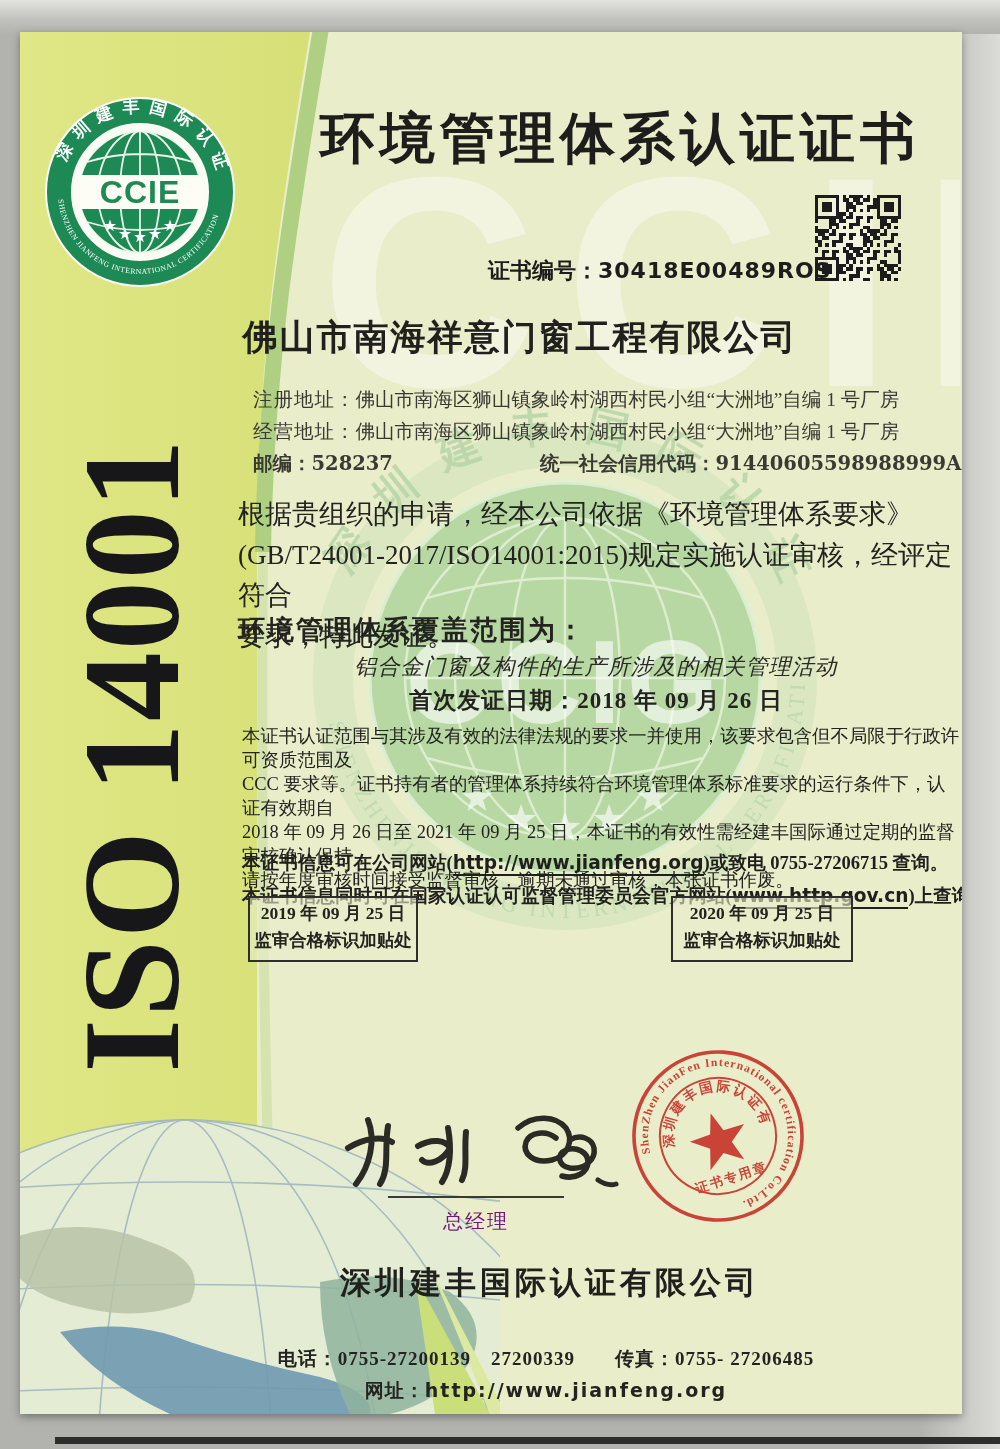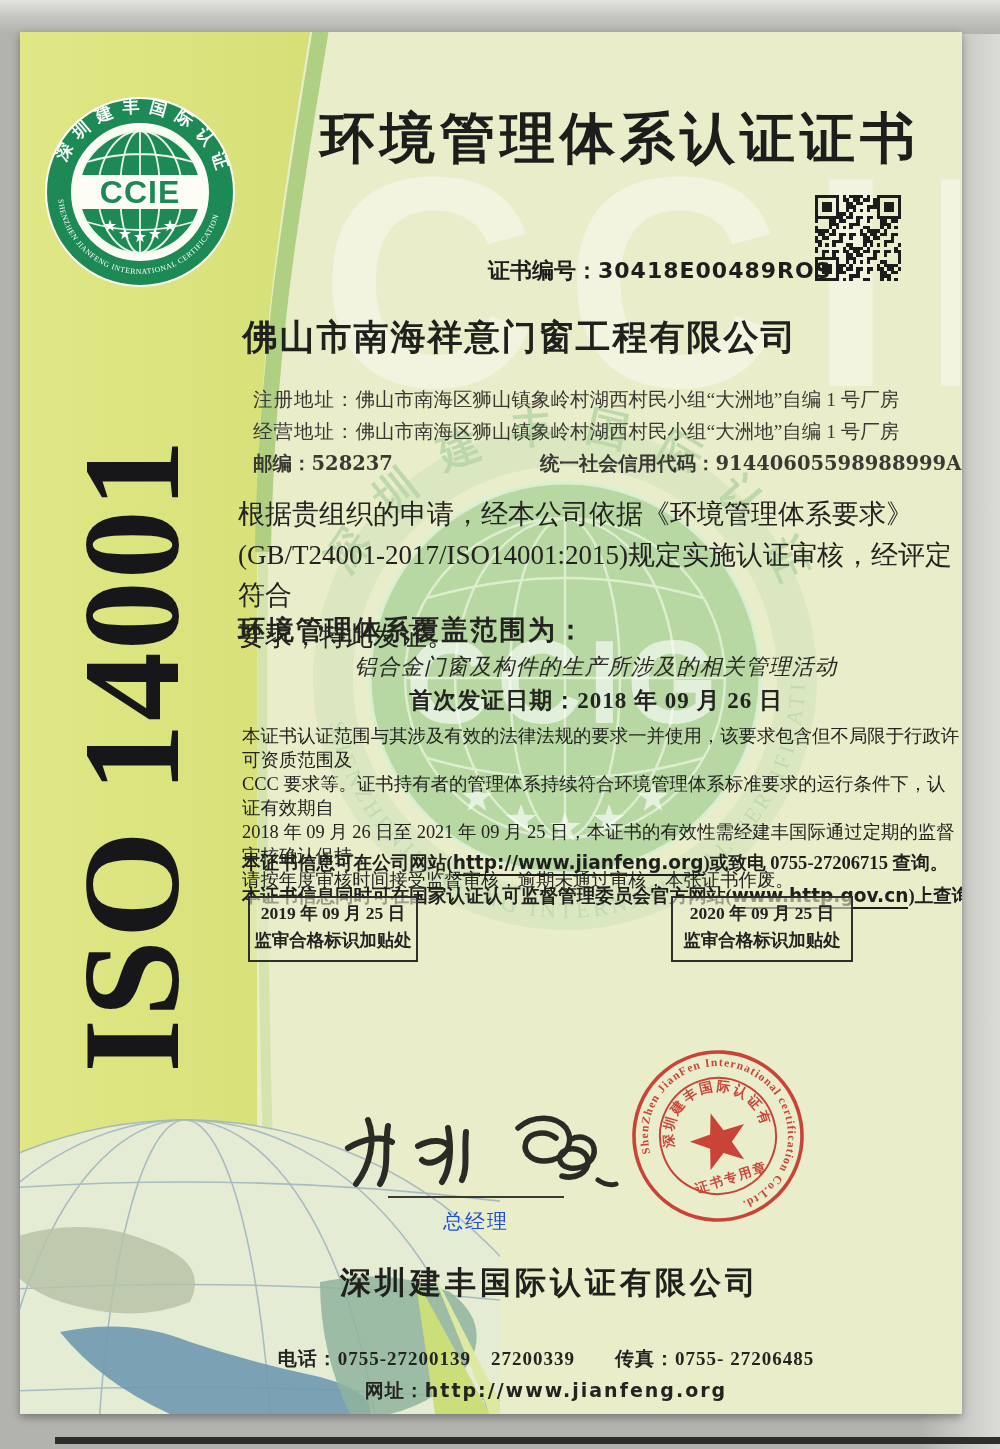--- a/index.html
+++ b/index.html
@@ -24,21 +24,21 @@
   .addr-line .lbl{letter-spacing:1px;}
   .para{font-size:27px;line-height:40.5px;color:#23231f;}
   .scope-head{font-size:27px;font-weight:600;color:#23231f;letter-spacing:2px;}
   .scope-txt{font-size:22px;color:#2a2a25;text-align:center;letter-spacing:1px;font-style:italic;}
   .first-issue{font-size:23px;font-weight:600;color:#23231f;text-align:center;letter-spacing:1px;}
   .fine{font-size:18.4px;line-height:24px;color:#23231f;}
   .query{font-size:18.6px;font-weight:600;color:#1f1f1c;white-space:nowrap;}
   .query .url{font-family:"DejaVu Sans",sans-serif;font-weight:bold;border-bottom:2px solid #1f1f1c;padding-bottom:1px;}
   .stickbox{border:2px solid #2e2e2a;text-align:center;font-weight:600;color:#23231f;
             font-size:17.5px;line-height:27px;padding-top:2px;background:rgba(233,237,202,.6);}
-  .sig-title{font-size:20px;color:#1d4ed8;text-align:center;letter-spacing:2px;}
+  .sig-title{font-size:20px;color:#701a75;text-align:center;letter-spacing:2px;}
   .footer-co{font-size:31px;font-weight:bold;letter-spacing:4px;color:#20201d;text-align:center;white-space:nowrap;}
   .footer-line{font-size:19px;font-weight:bold;color:#23231f;text-align:center;white-space:nowrap;letter-spacing:1px;}
   .footer-line .web{font-family:"DejaVu Sans",sans-serif;font-weight:bold;letter-spacing:2px;}
 </style>
 </head>
 <body>
 
 <div class="stage">
   <div class="edge-top"></div>
 

